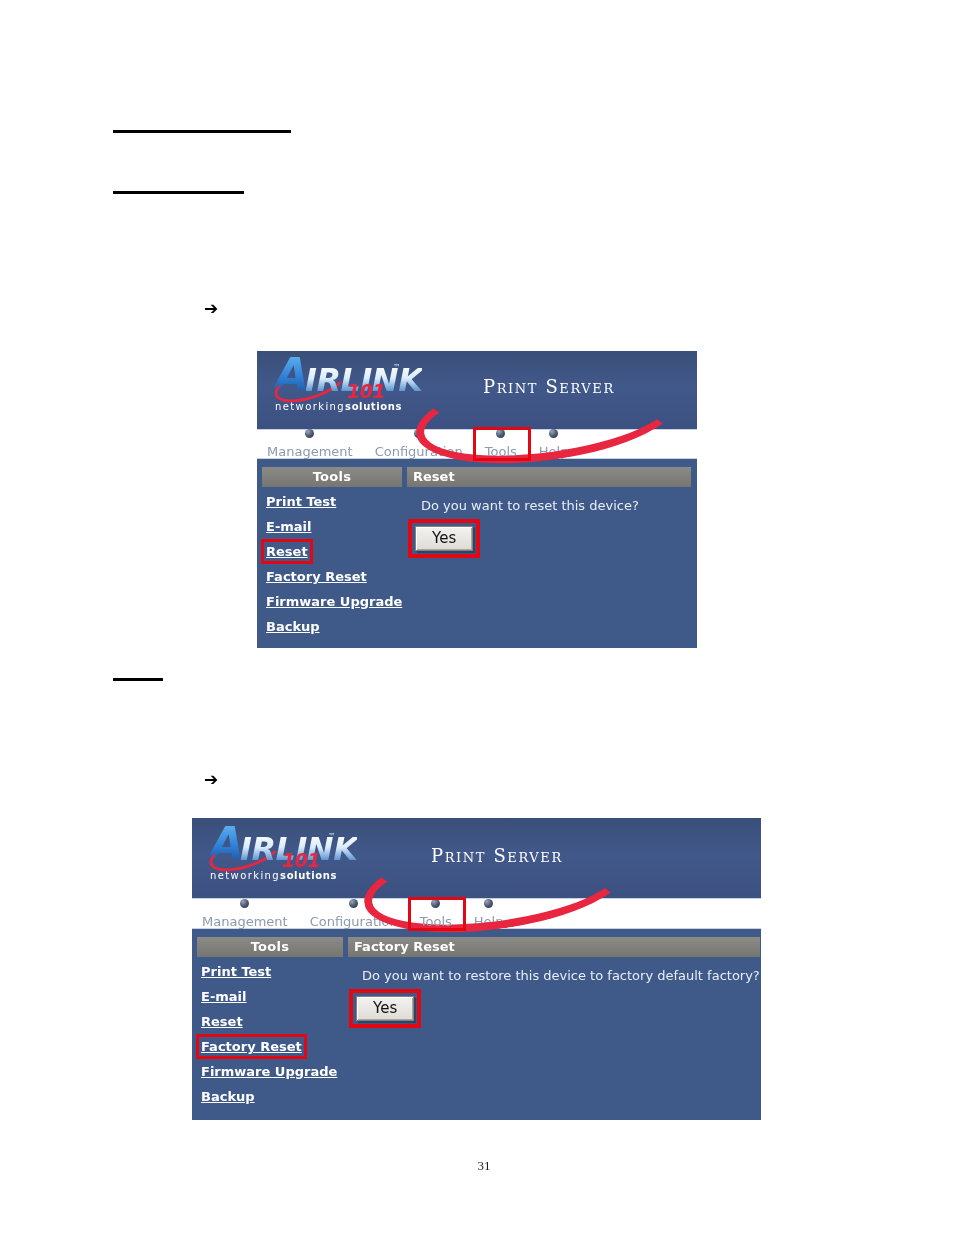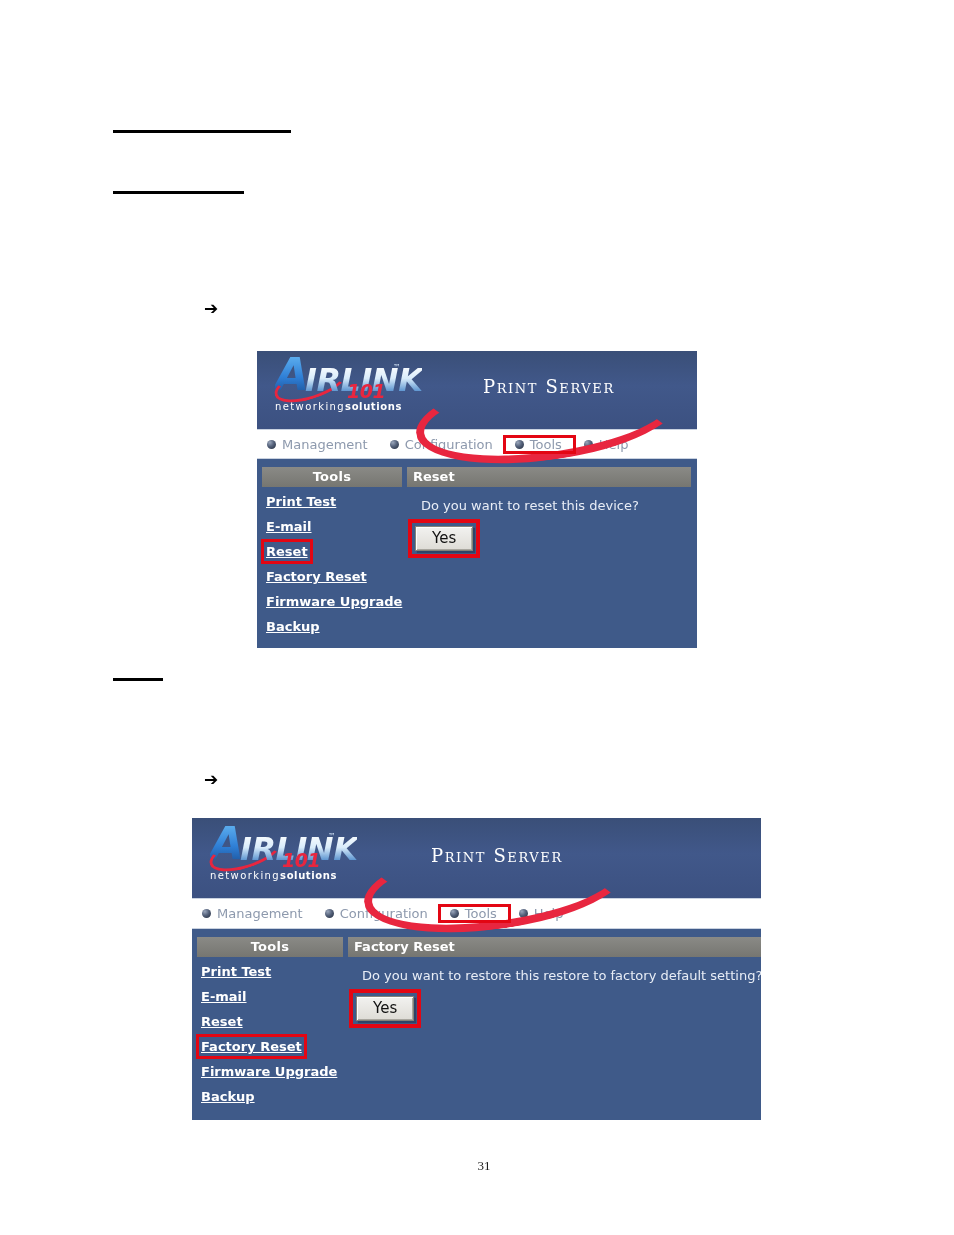--- a/index.html
+++ b/index.html
@@ -216,20 +216,21 @@
   .nav-item {
     display: flex;
     align-items: center;
     gap: 6px;
     padding: 0 12px 0 10px;
     font-family: "DejaVu Sans", sans-serif;
     font-size: 13px;
     color: #8d99ad;
     white-space: nowrap;
     position: relative;
+    flex-direction: column;
   }
   .nav-bullet {
     width: 9px;
     height: 9px;
     border-radius: 50%;
     background: radial-gradient(circle at 32% 28%, #9aa6bb 0%, #54617a 45%, #1f2838 100%);
     flex: 0 0 auto;
   }
   .nav-item.highlighted {
     outline: 3px solid #e30613;
@@ -440,21 +441,21 @@
       <div class="sidebar-link-row"><a class="sidebar-link">Print Test</a></div>
       <div class="sidebar-link-row"><a class="sidebar-link">E-mail</a></div>
       <div class="sidebar-link-row"><a class="sidebar-link">Reset</a></div>
       <div class="sidebar-link-row"><a class="sidebar-link highlighted">Factory Reset</a></div>
       <div class="sidebar-link-row"><a class="sidebar-link">Firmware Upgrade</a></div>
       <div class="sidebar-link-row"><a class="sidebar-link">Backup</a></div>
     </div>
 
     <div class="ui-content">
       <div class="content-title">Factory Reset</div>
-      <div class="content-question">Do you want to restore this restore to factory default setting?</div>
+      <div class="content-question">Do you want to restore this device to factory default factory?</div>
       <div class="yes-wrap">
         <button class="yes-button highlighted">Yes</button>
       </div>
     </div>
   </div>
 </div>
 
 <div class="page-number">31</div>
 
 </body></html>

